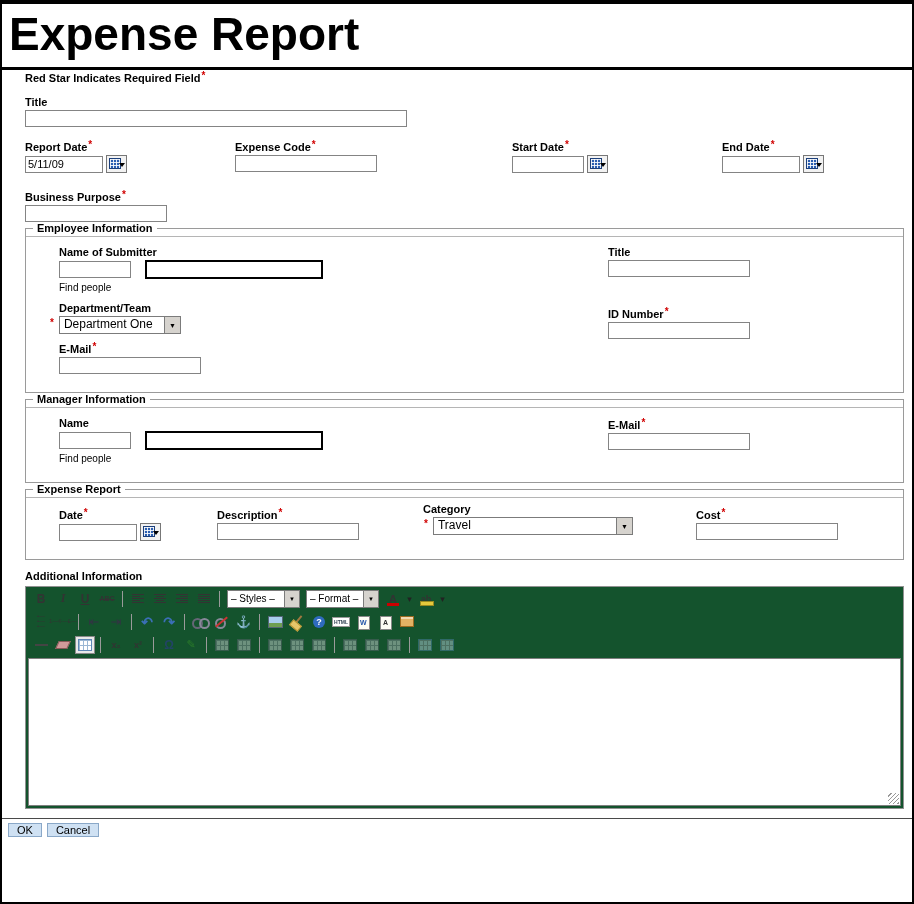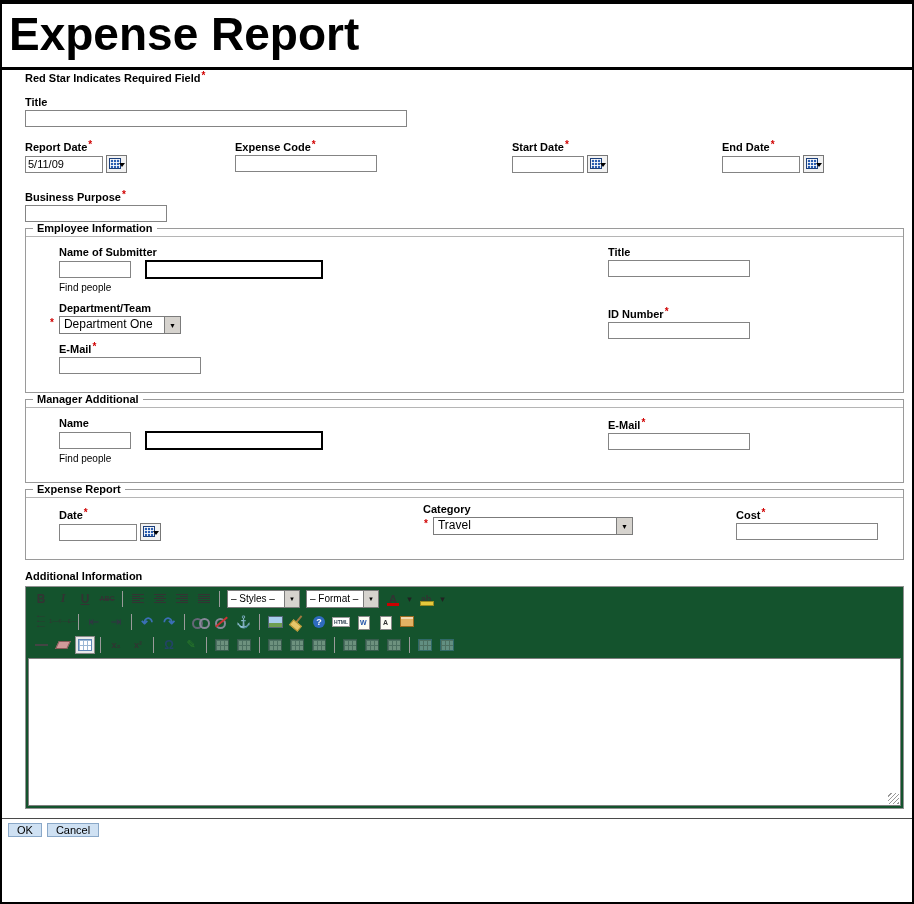--- a/index.html
+++ b/index.html
@@ -226,21 +226,21 @@
       <div class="abs-col" style="left:582px;top:62px">
         <div class="lbl"><span>ID Number</span><span class="star">*</span></div>
         <div class="inline">
           <input class="txt w140" style="">
         </div>
       </div>
     </div>
   </fieldset>
 
   <fieldset class="fs mt20">
-    <legend>Manager Additional</legend>
+    <legend>Manager Information</legend>
     <div class="fs-line"></div>
     <div class="fs-body">
       <div class="fgroup">
         <div class="lbl"><span>Name</span></div>
         <div class="inline">
           <input class="txt w72" style="">
           <input class="txt thick" style="">
         </div>
         <div class="find">Find people</div>
       </div>
@@ -259,31 +259,37 @@
     <div class="fs-body exp">
       <div class="fgroup" style="left:33px">
         <div class="lbl"><span>Date</span><span class="star">*</span></div>
         <div class="inline">
           <input class="txt w78" style="">
           <button class="cal-btn">
               <span class="cal-ico"></span>
             </button>
         </div>
       </div>
+      <div class="fgroup" style="left:191px">
+        <div class="lbl"><span>Description</span><span class="star">*</span></div>
+        <div class="inline">
+          <input class="txt w140" style="">
+        </div>
+      </div>
       <div class="fgroup" style="left:397px;top:-4px">
         <div class="lbl"><span>Category</span></div>
         <div class="inline">
           <span class="star" style="margin-right:5px">*</span>
           <span class="fselect w196">
             <span class="fsel-lbl">Travel</span>
             <span class="fsel-arr"></span>
           </span>
         </div>
       </div>
-      <div class="fgroup" style="left:710px">
+      <div class="fgroup" style="left:670px">
         <div class="lbl"><span>Cost</span><span class="star">*</span></div>
         <div class="inline">
           <input class="txt w140" style="">
         </div>
       </div>
     </div>
   </fieldset>
 
   <div class="fgroup mt10">
     <div class="lbl"><span>Additional Information</span></div>

